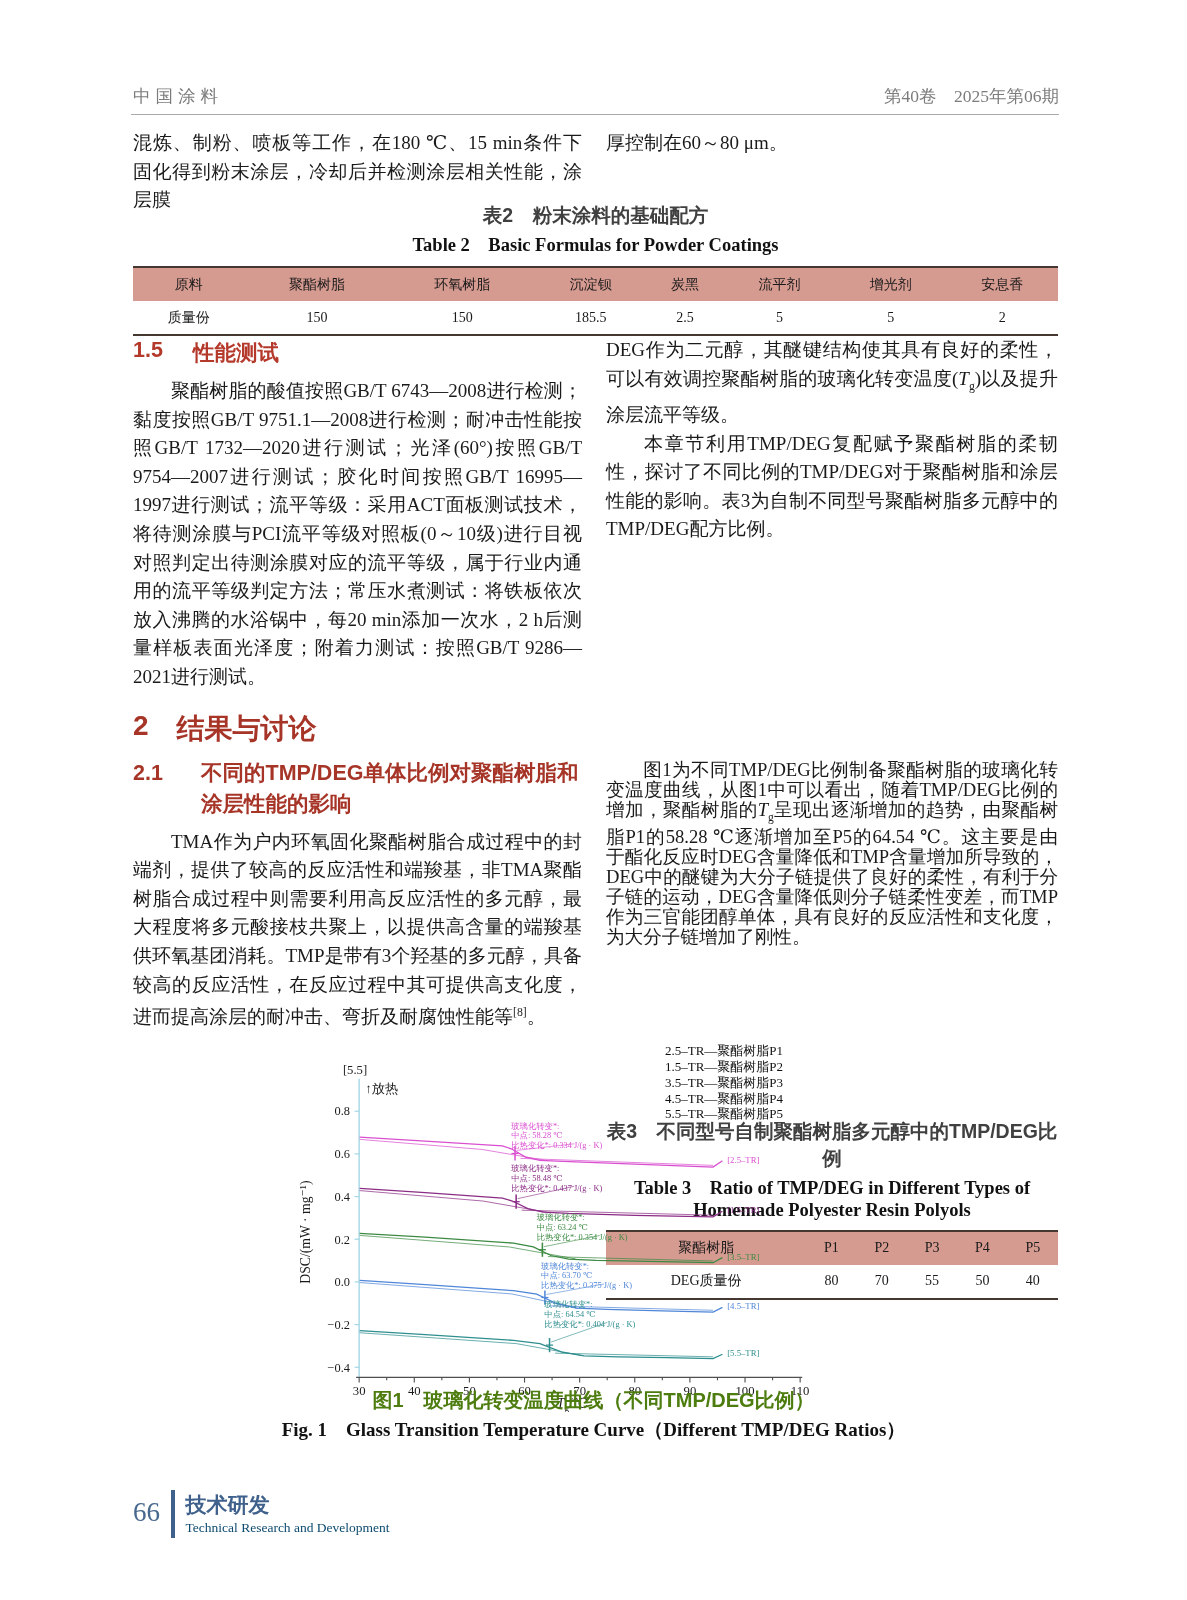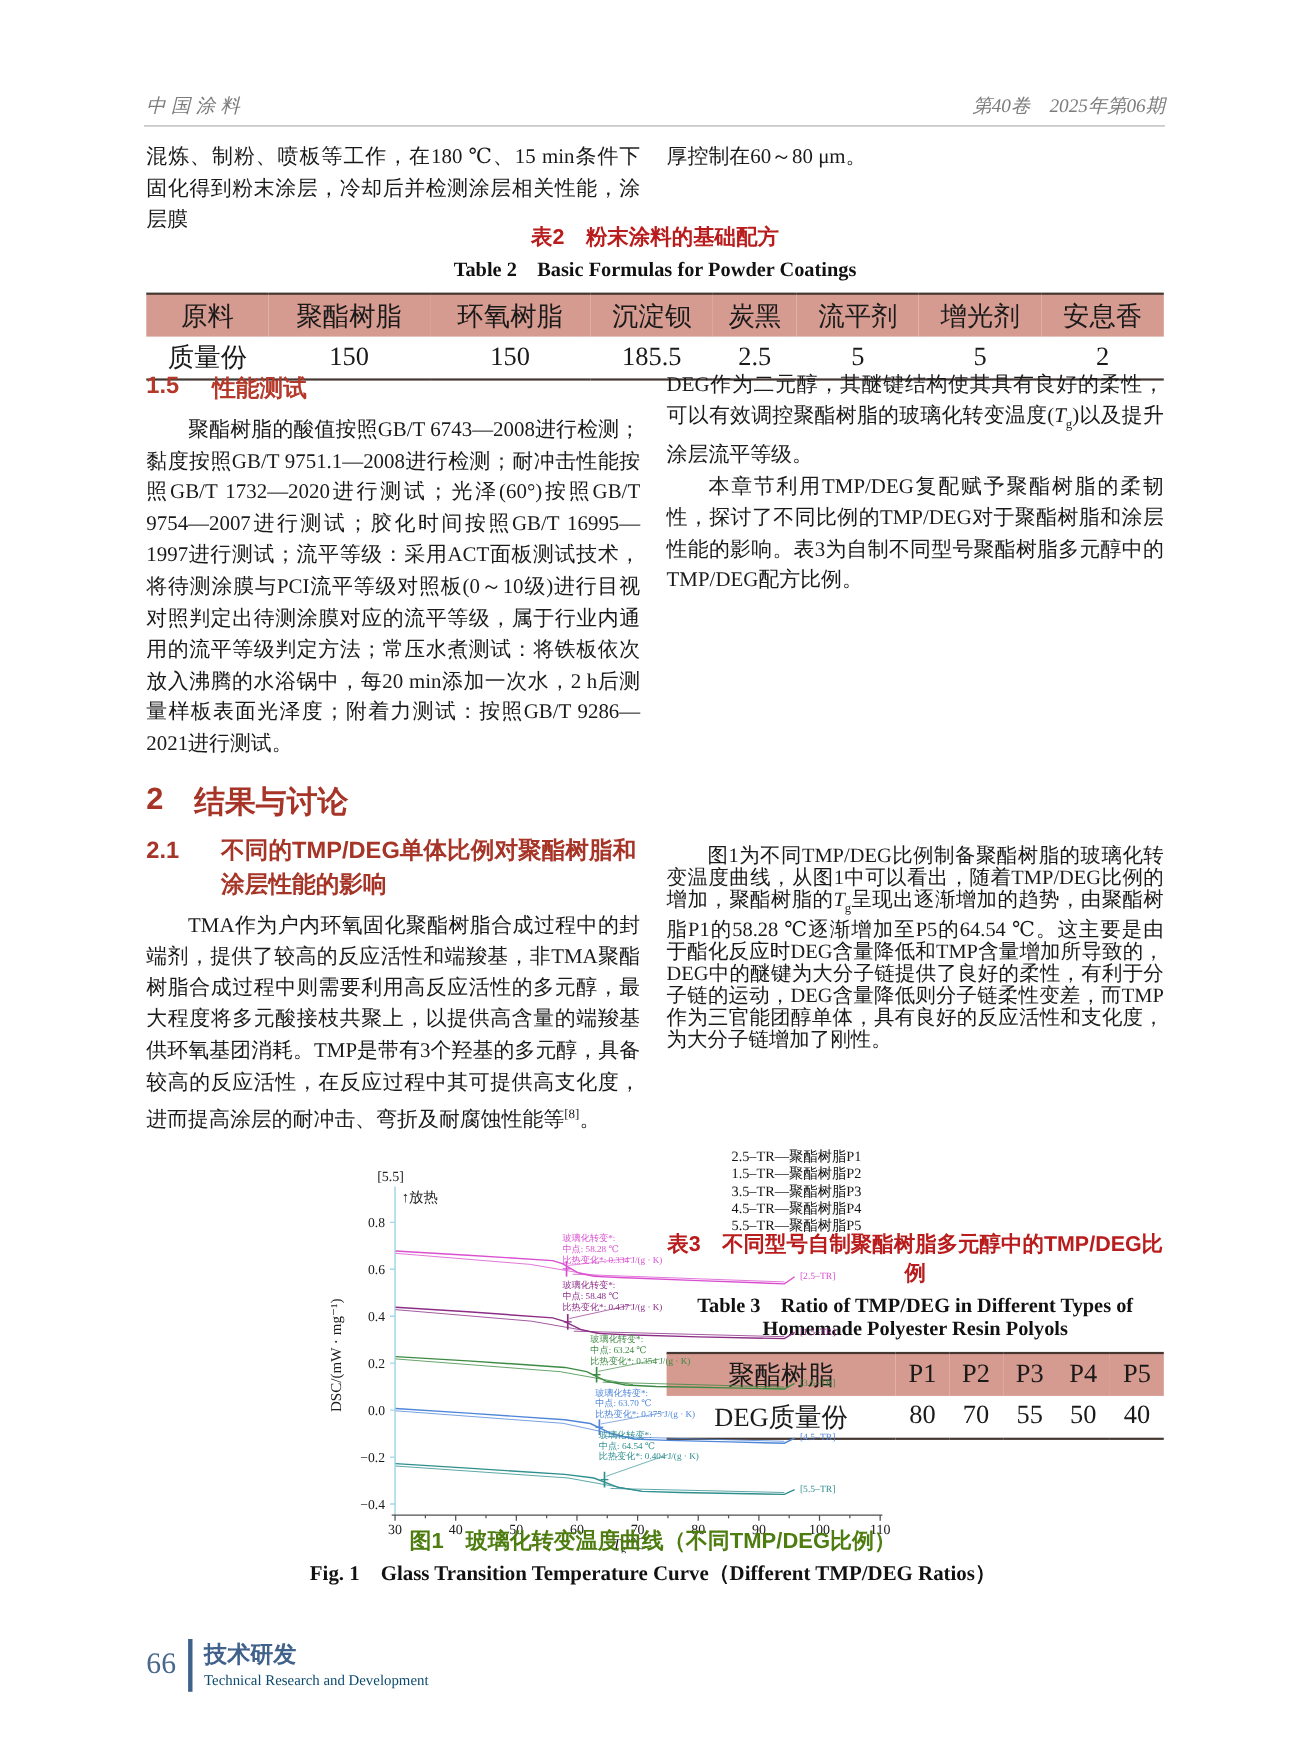--- a/index.html
+++ b/index.html
@@ -7,42 +7,42 @@
     --red1:#b5392b;
     --red2:#a63427;
     --blue:#3f618c;
     --rule:#453833;
   }
   html,body{margin:0;padding:0;background:#ffffff;}
   .page{position:relative;width:1187px;height:1600px;background:#fff;overflow:hidden;
         font-family:"Liberation Serif","DejaVu Serif",serif;color:#1a1a1a;}
   
   .hdr{position:absolute;top:84px;left:133px;right:128px;display:flex;justify-content:space-between;
-       font-size:17.5px;color:#7c7c7c;font-style:italic;}
+       font-size:17.5px;color:#7c7c7c;}
   .hdr .jname{letter-spacing:5px;}
   .hdr-rule{position:absolute;top:114px;left:131px;right:128px;border-top:1px solid #a9a9a9;}
   
   .btxt{font-size:19px;line-height:28.6px;text-align:justify;}
   .indent{text-indent:2em;}
   .col{position:absolute;width:449px;}
   .col-l{left:133px;}
   .col-r{left:606px;width:452px;}
   
   .intro-l{position:absolute;top:129px;left:133px;width:449px;}
   .intro-r{position:absolute;top:129px;left:606px;width:452px;}
   
   .tblock{position:absolute;}
   .t2{top:202px;left:133px;width:925px;}
   .t3{top:557px;left:0;width:452px;position:relative;}
   .ttitle-cn{font-family:"Liberation Sans","DejaVu Sans",sans-serif;font-weight:bold;
-             font-size:19.5px;text-align:center;color:#b91c1c;}
+             font-size:19.5px;text-align:center;color:#404040;}
   .ttitle-en{font-weight:bold;font-size:18.5px;text-align:center;color:#111;margin-top:3px;}
   table.ptable{width:100%;border-collapse:collapse;margin-top:9px;
                border-top:2.4px solid var(--rule);border-bottom:2.4px solid var(--rule);}
-  table.ptable th,table.ptable td{font-weight:normal;font-size:24px;text-align:center;
+  table.ptable th,table.ptable td{font-weight:normal;font-size:14px;text-align:center;
                padding:3px 2px;height:27px;}
   table.ptable thead tr{background:var(--pink);}
   table.ptable th:first-child,table.ptable td:first-child{text-align:center;}
   #table3 tbody tr:nth-child(2){background:var(--pink);}
   
   .h15{display:flex;gap:30px;font-family:"Liberation Sans","DejaVu Sans",sans-serif;
        font-weight:bold;font-size:21.5px;color:var(--red1);margin:2px 0 10px 0;}
   .h2{display:flex;gap:28px;font-family:"Liberation Sans","DejaVu Sans",sans-serif;
       font-weight:bold;font-size:28px;color:var(--red2);margin:18px 0 10px 0;}
   .h21{display:flex;gap:30px;font-family:"Liberation Sans","DejaVu Sans",sans-serif;

